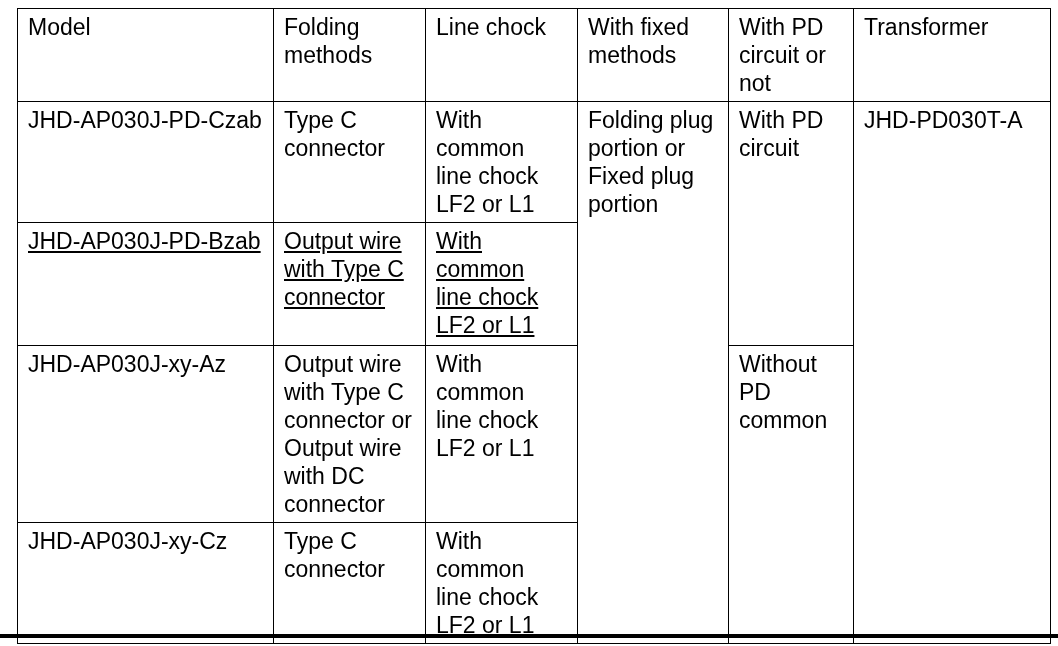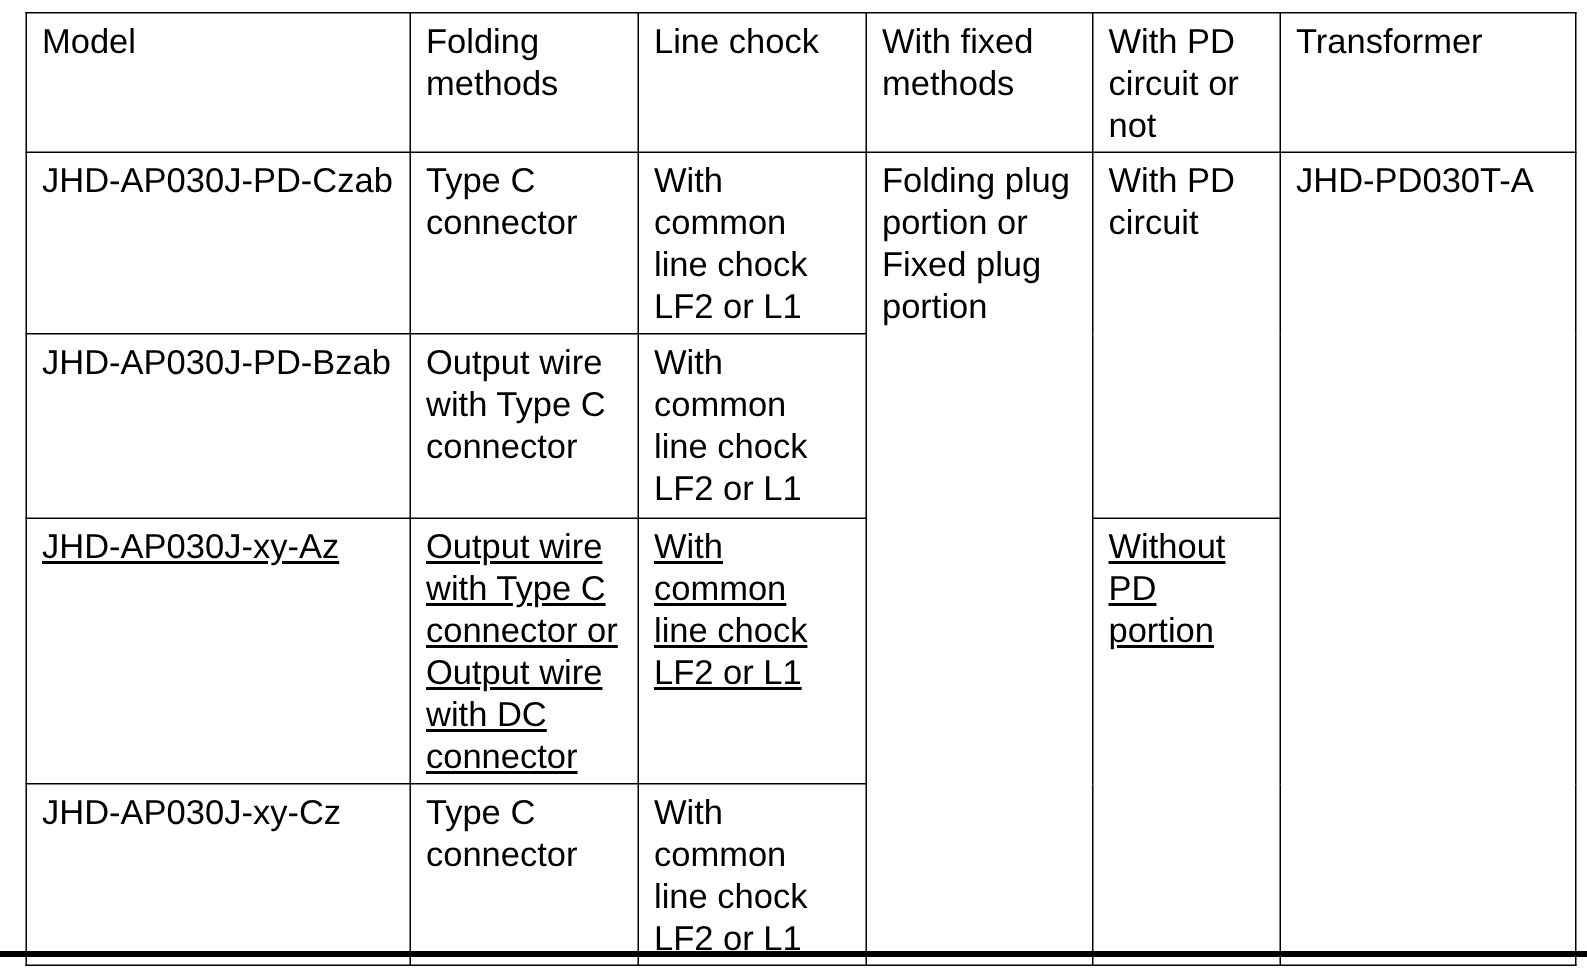--- a/index.html
+++ b/index.html
@@ -31,22 +31,22 @@
     font-size: 23px;
     line-height: 28px;
     font-weight: normal;
     color: #000000;
     white-space: pre-line;
     overflow: hidden;
     box-sizing: border-box;
   }
   tr.r-header { height: 91px; }
   tr.r-1 { height: 121px; }
-  tr.r-2 { height: 123px; }
-  tr.r-3 { height: 170px; text-decoration: underline; }
+  tr.r-2 { height: 123px; text-decoration: underline; }
+  tr.r-3 { height: 170px; }
   tr.r-4 { height: 121px; margin-top: 28px; }
   .bottom-rule {
     position: absolute;
     left: 0;
     top: 634px;
     width: 1058px;
     height: 4px;
     background: #000000;
   }
 </style>
@@ -112,21 +112,21 @@
 with Type C
 connector or
 Output wire
 with DC
 connector</td>
         <td>With
 common
 line chock
 LF2 or L1</td>
         <td rowspan="2">Without
-PD portion</td>
+PD common</td>
       </tr>
 
       <tr class="r-4">
         <td>JHD-AP030J-xy-Cz</td>
         <td>Type C
 connector</td>
         <td>With
 common
 line chock
 LF2 or L1</td>

